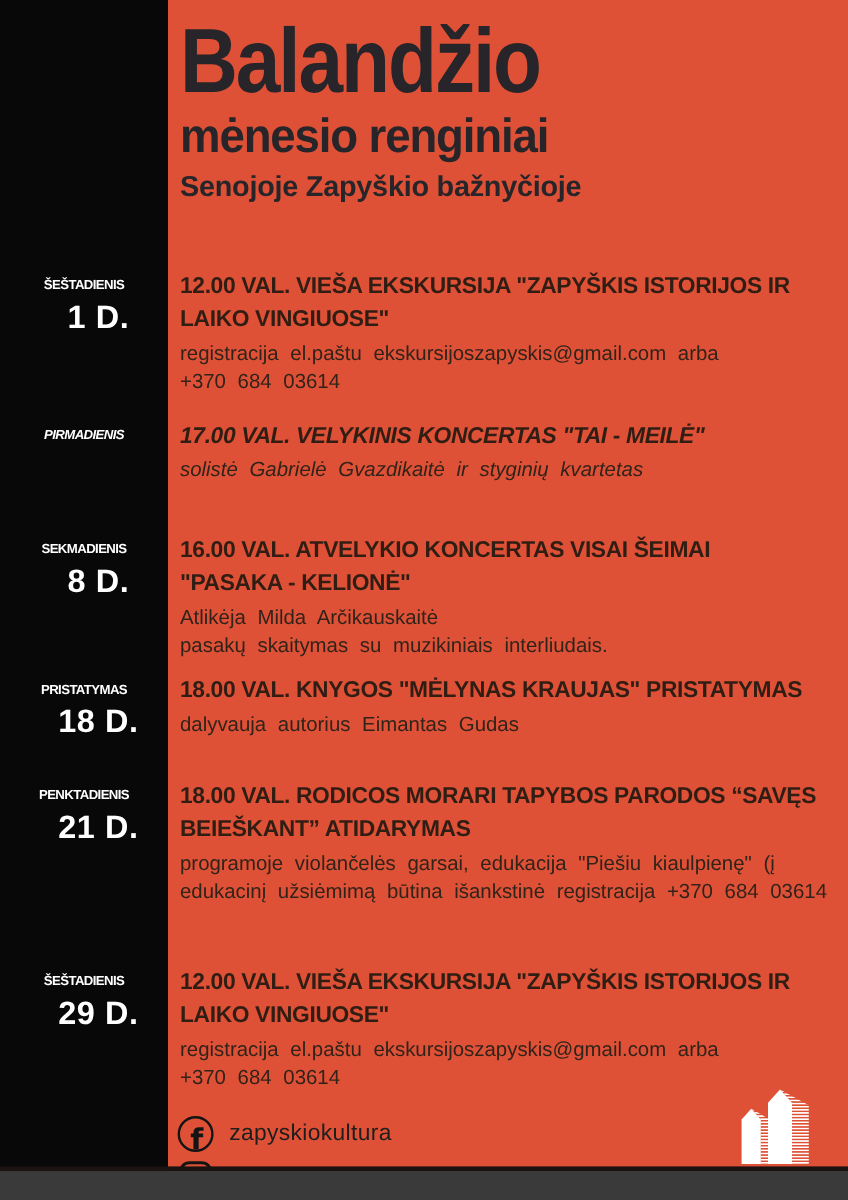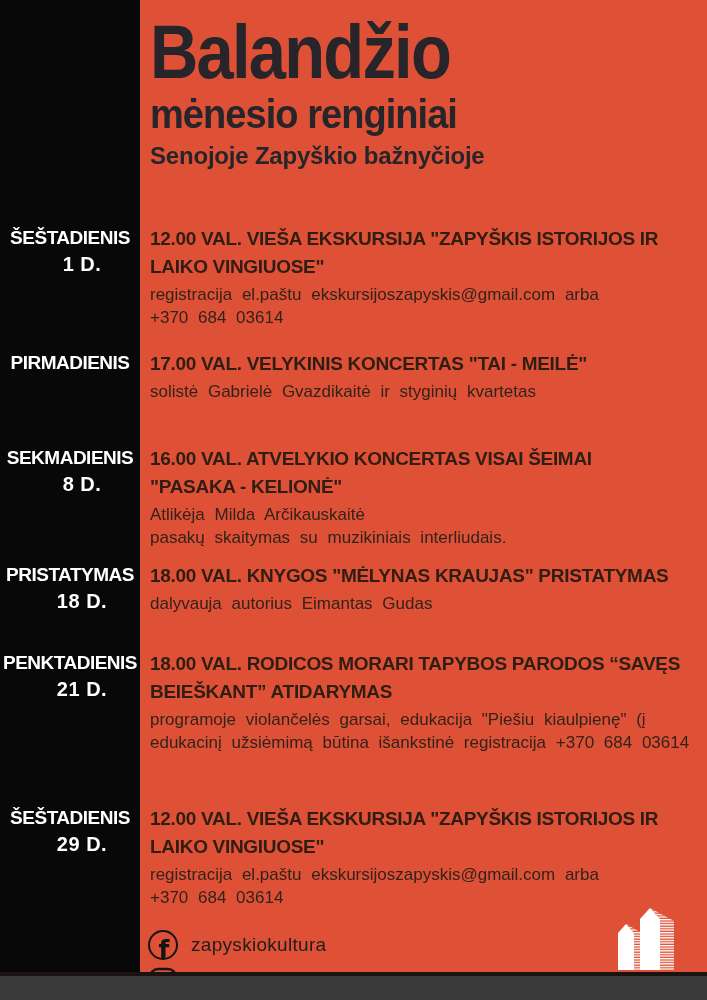--- a/index.html
+++ b/index.html
@@ -14,28 +14,28 @@
 
   .hdr{position:absolute;left:150px;top:14px;z-index:2;color:var(--heading);}
   .h1{font-size:76px;font-weight:bold;line-height:76px;letter-spacing:-2px;white-space:nowrap;
       transform:scaleX(.88);transform-origin:left top;}
   .h2{font-size:40px;font-weight:bold;line-height:40px;margin-top:4px;letter-spacing:-1px;white-space:nowrap;
       transform:scaleX(.95);transform-origin:left top;}
   .h3{font-size:24px;font-weight:bold;margin-top:8px;letter-spacing:-.2px;white-space:nowrap;}
 
   .event{position:absolute;left:0;width:707px;z-index:2;}
   .event:nth-of-type(1){top:225px;}
-  .event:nth-of-type(2){top:350px;}
+  .event:nth-of-type(2){top:350px;font-style:italic;}
   .event:nth-of-type(3){top:445px;}
   .event:nth-of-type(4){top:562px;}
   .event:nth-of-type(5){top:650px;}
   .event:nth-of-type(6){top:805px;}
   .when{position:absolute;left:0;top:3px;width:140px;text-align:center;color:var(--day);}
-  .day{font-size:19px;font-weight:bold;letter-spacing:-.5px;line-height:20px;white-space:nowrap;}
-  .date{font-size:20px;font-weight:bold;line-height:33px;letter-spacing:.5px;padding-left:24px;}
+  .day{font-size:11px;font-weight:bold;letter-spacing:-.5px;line-height:20px;white-space:nowrap;}
+  .date{font-size:27px;font-weight:bold;line-height:33px;letter-spacing:.5px;padding-left:24px;}
   .what{margin-left:150px;width:544px;}
   .tline{font-size:19px;font-weight:bold;line-height:28px;letter-spacing:-.3px;white-space:nowrap;
          color:var(--etitle);transform-origin:left center;}
   .details{margin-top:2px;}
   .dline{font-size:17px;line-height:23px;word-spacing:5px;white-space:nowrap;
          color:var(--edetail);transform-origin:left center;}
 
   .social{position:absolute;left:148px;display:flex;align-items:center;gap:13px;color:var(--footer);z-index:2;}
   .social.fb{top:930px;}
   .social.ig{top:967px;}

